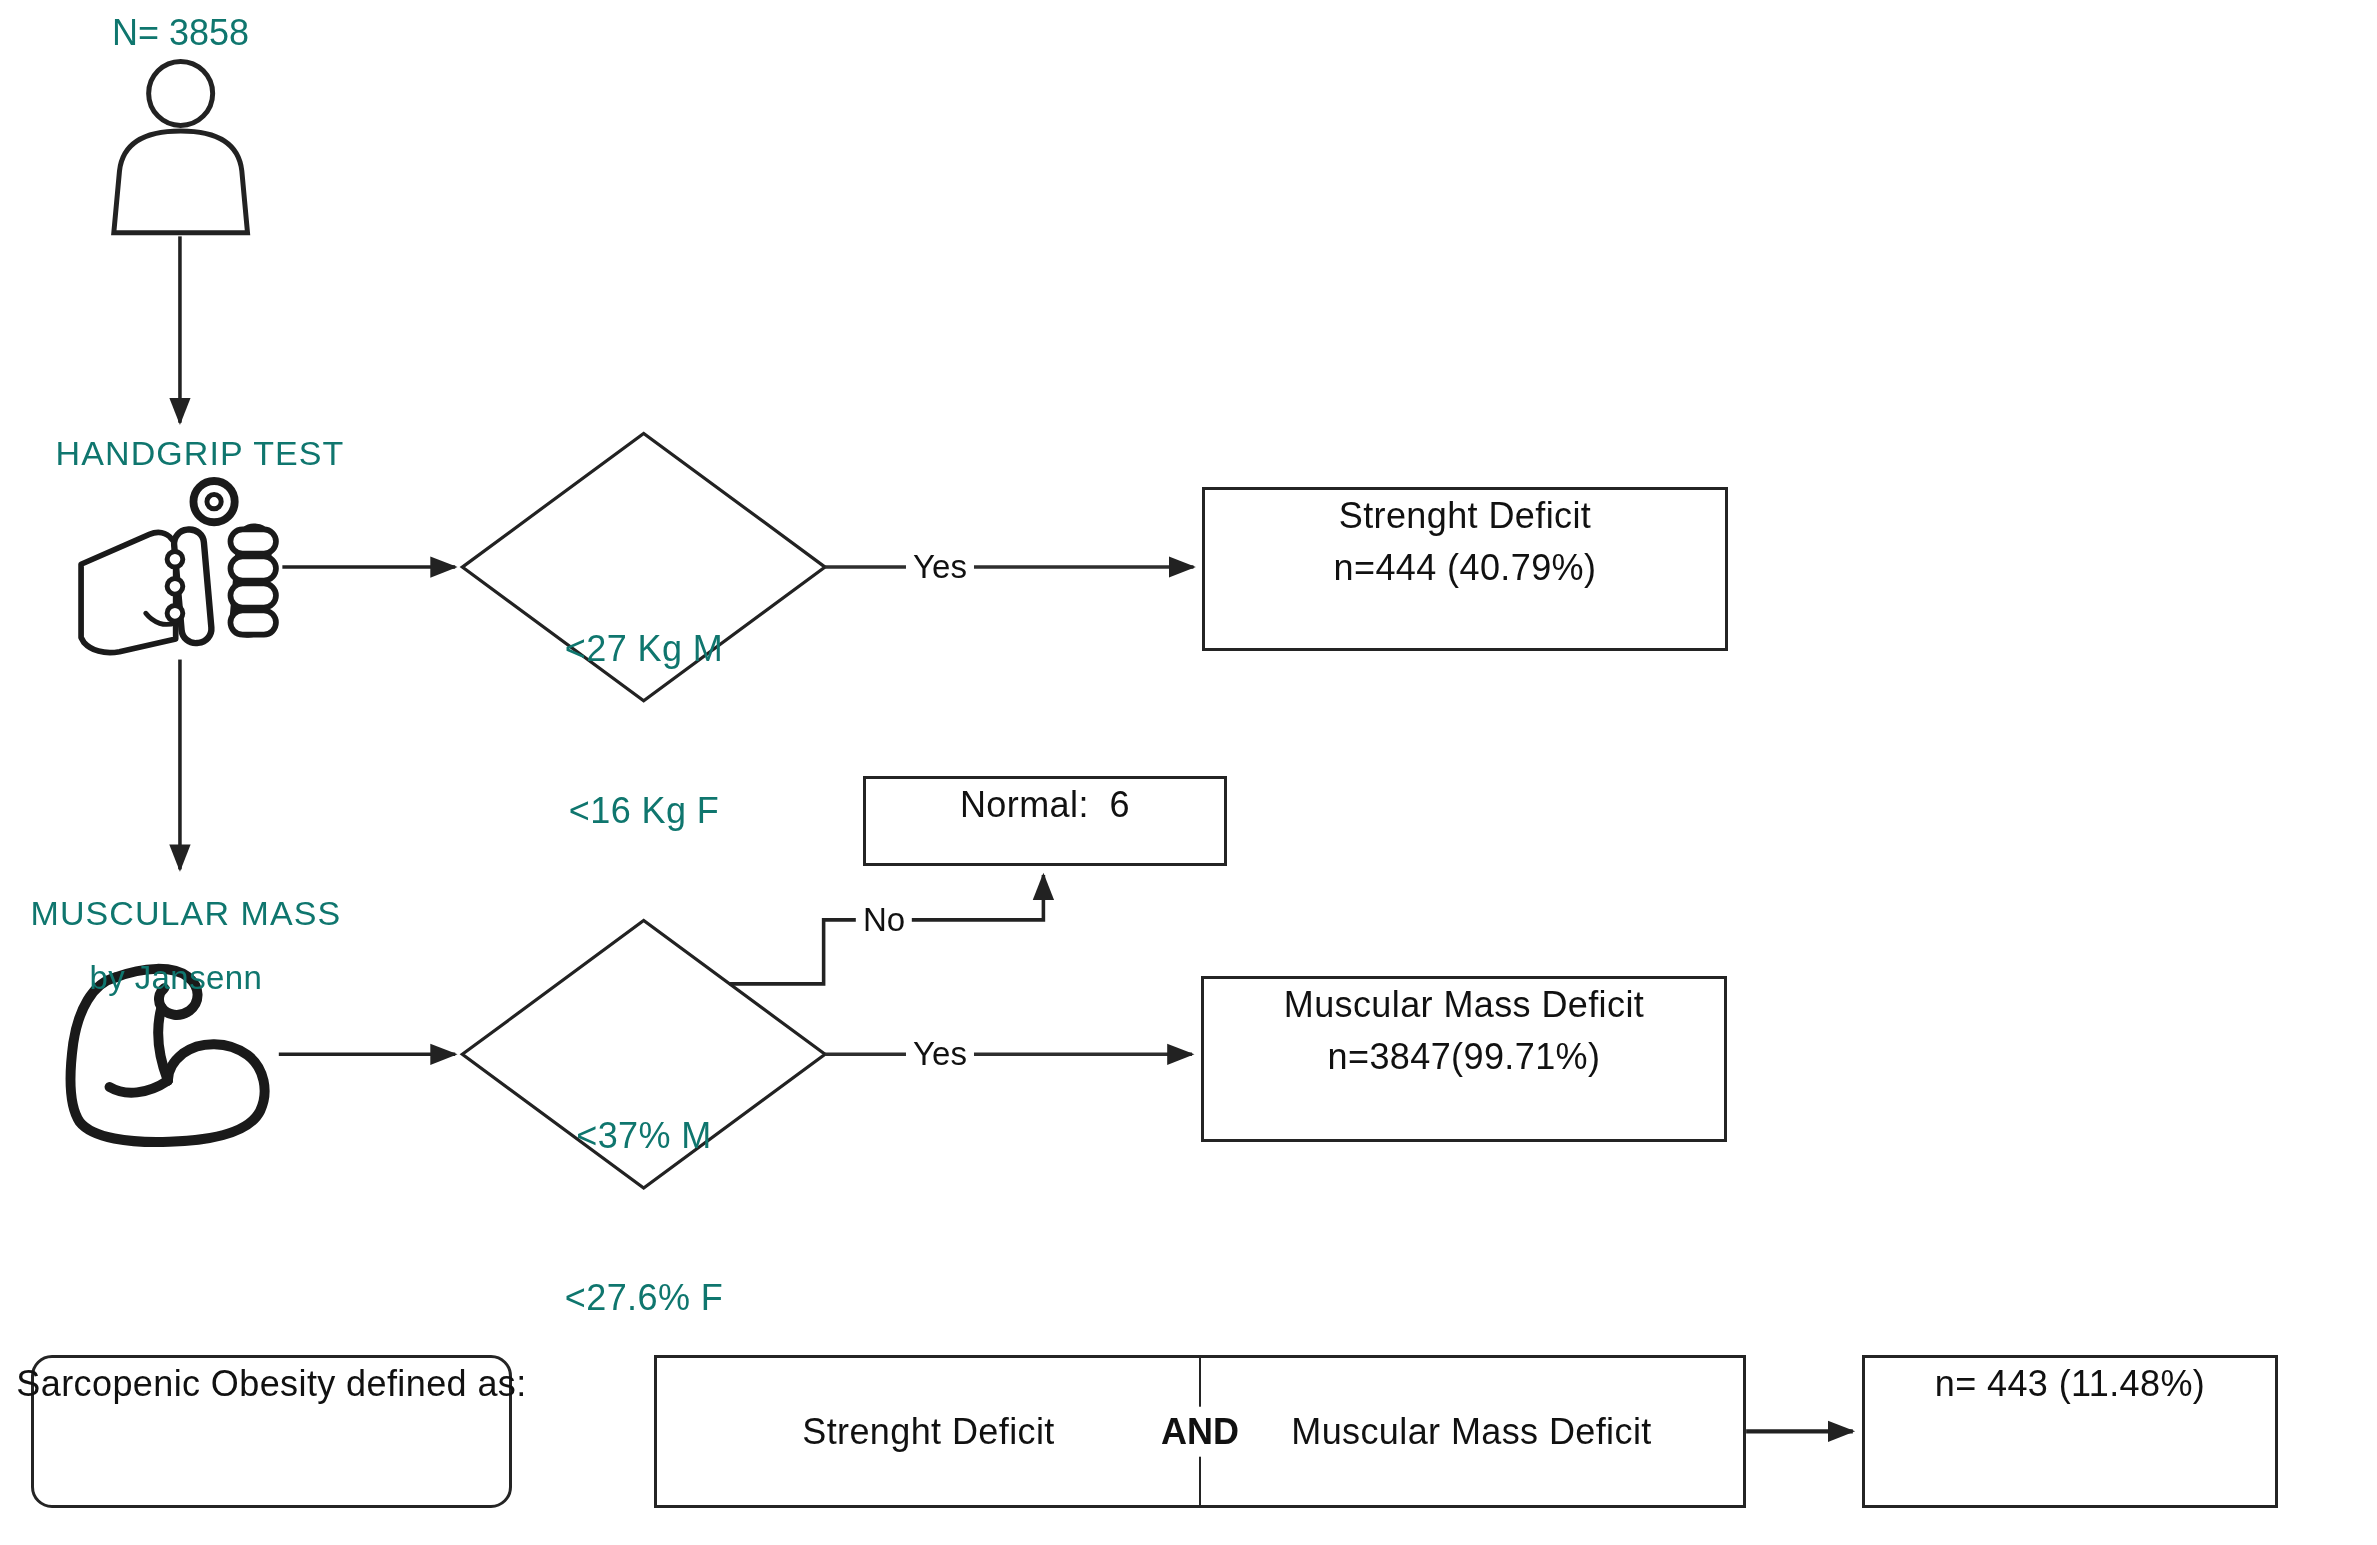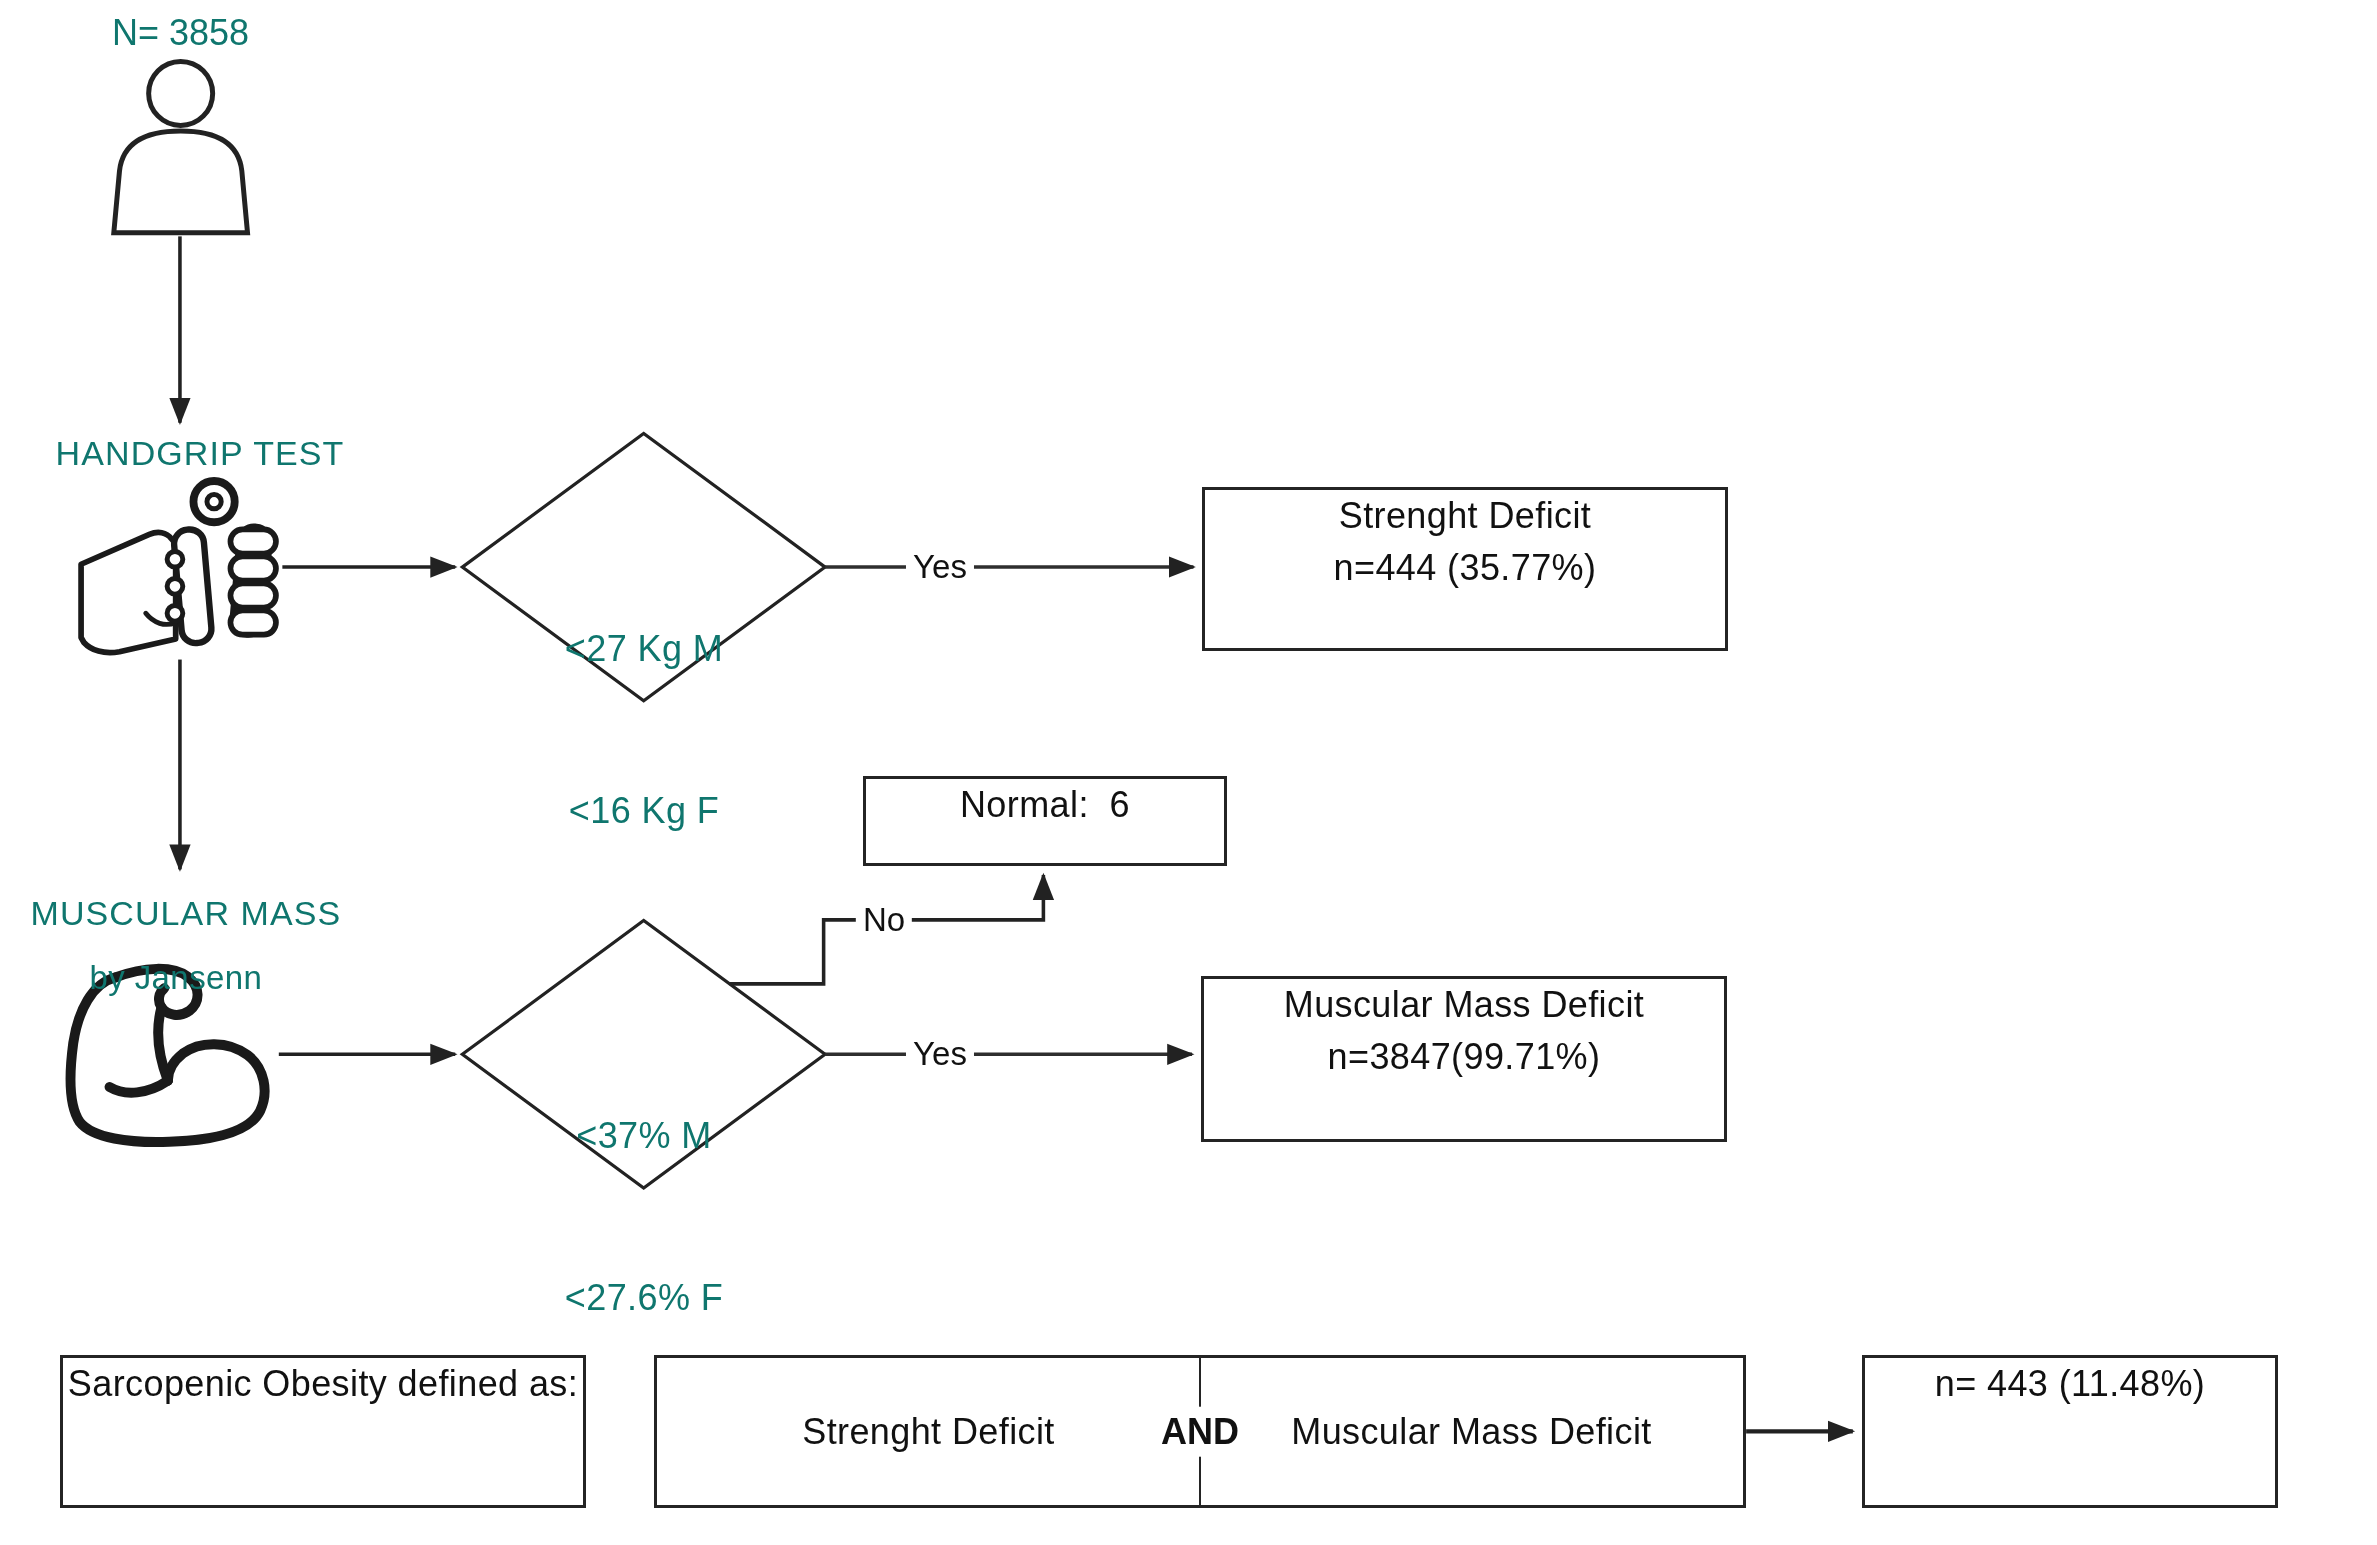--- a/index.html
+++ b/index.html
@@ -166,33 +166,33 @@
     <div>&lt;37% M</div>
     <div>&lt;27.6% F</div>
   </div>
 
   <div class="edge-label" style="left:940px; top:545px;">Yes</div>
   <div class="edge-label" style="left:884px; top:898px;">No</div>
   <div class="edge-label" style="left:940px; top:1032px;">Yes</div>
 
   <div class="node-box" style="left:1202px; top:487px; width:526px; height:164px;">
     <div class="node-line">Strenght Deficit</div>
-    <div class="node-line">n=444 (35.77%)</div>
+    <div class="node-line">n=444 (40.79%)</div>
   </div>
 
   <div class="node-box" style="left:863px; top:776px; width:364px; height:90px;">
     <div class="node-line">Normal:  6</div>
   </div>
 
   <div class="node-box" style="left:1201px; top:976px; width:526px; height:166px;">
     <div class="node-line">Muscular Mass Deficit</div>
     <div class="node-line">n=3847(99.71%)</div>
   </div>
 
-  <div class="node-box" style="left:60px; top:1355px; width:526px; height:153px;">
+  <div class="node-box" style="left:31px; top:1355px; width:481px; height:153px;border-radius:21px;">
     <div class="node-line">Sarcopenic Obesity defined as:</div>
   </div>
 
   <div class="node-box and-box" style="left:654px; top:1355px; width:1092px; height:153px;">
     <div class="and-divider"></div>
     <div class="half-label half-left">Strenght Deficit</div>
     <div class="and-operator">AND</div>
     <div class="half-label half-right">Muscular Mass Deficit</div>
   </div>
 

